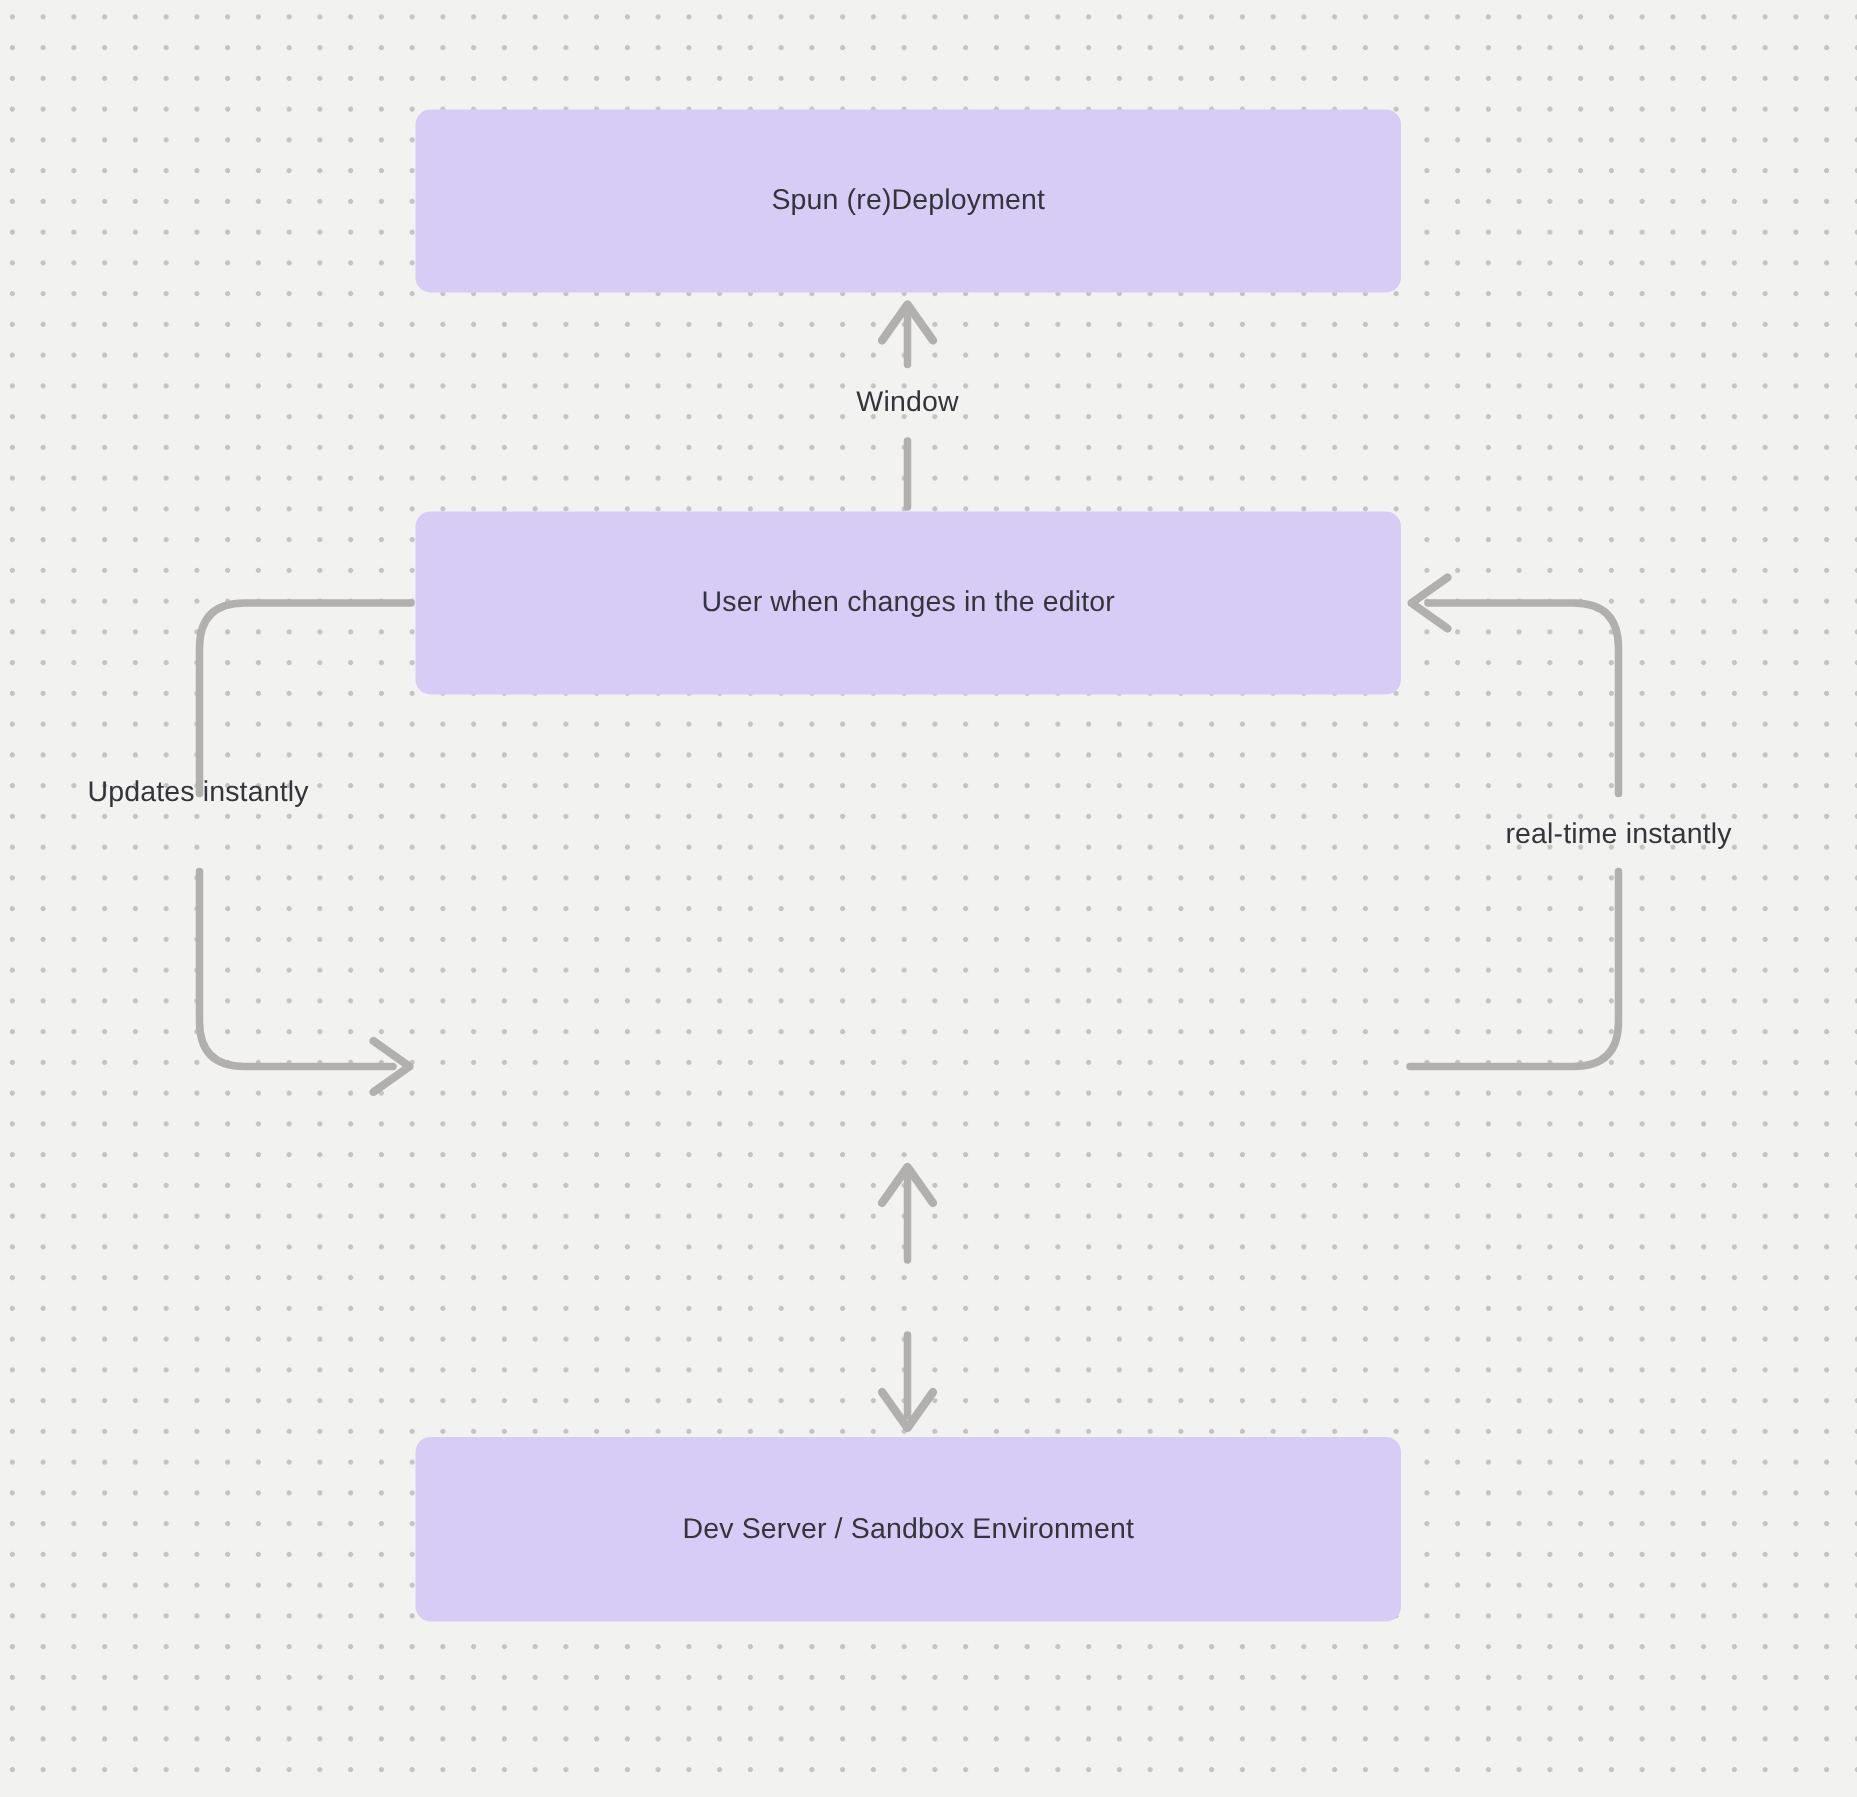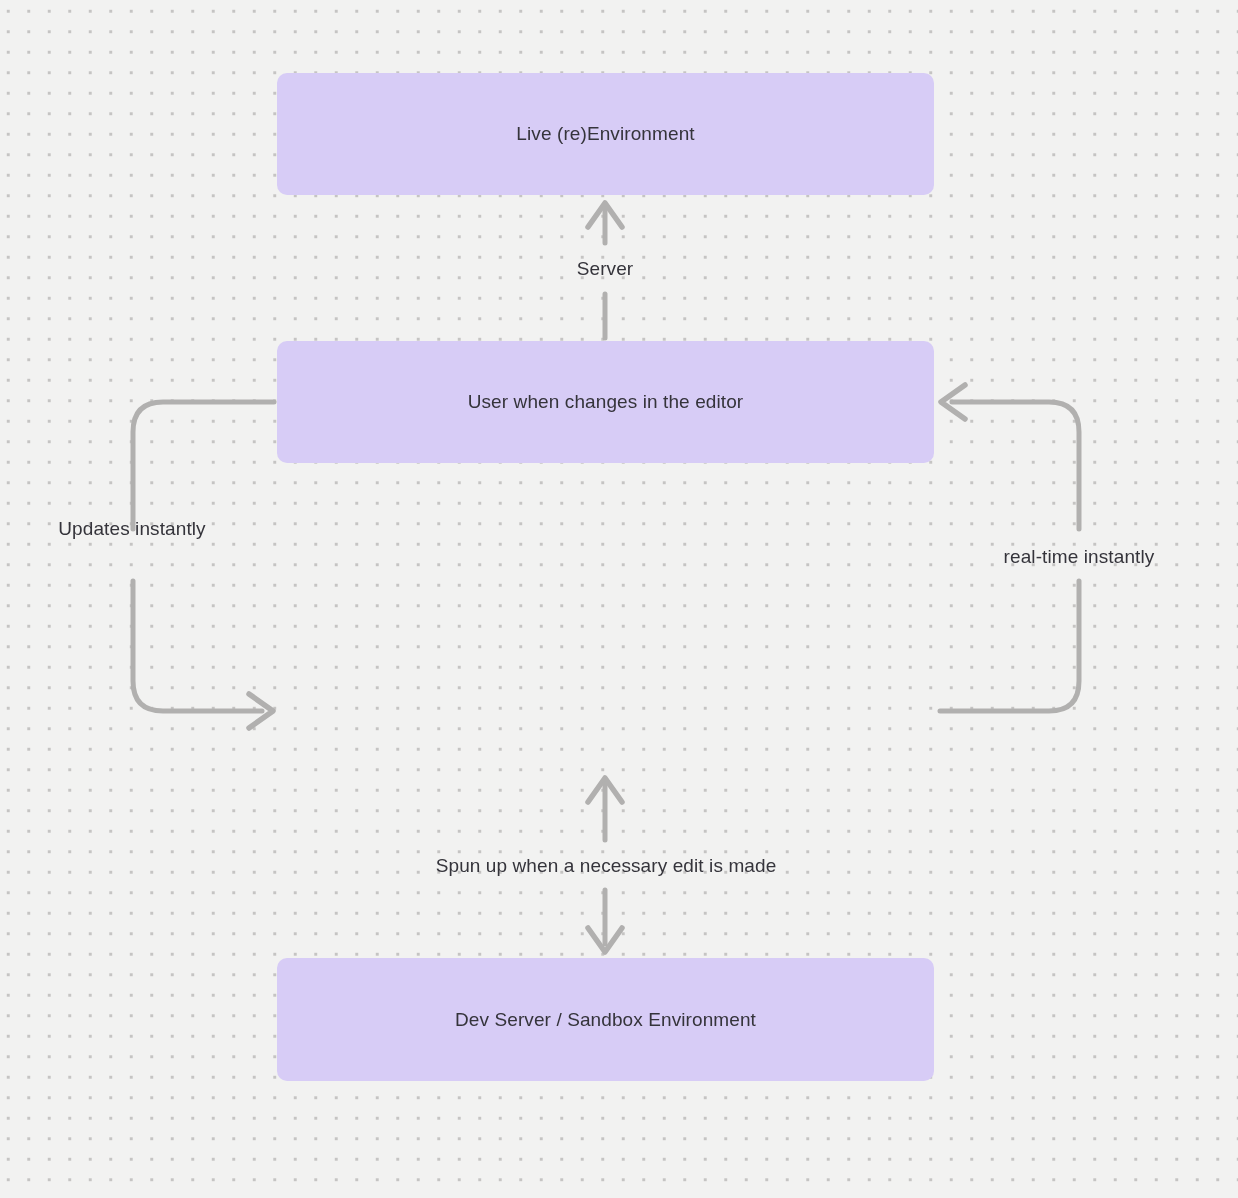--- a/index.html
+++ b/index.html
@@ -102,33 +102,32 @@
 
     <g>
       <polyline class="edge-head" points="588,802 605,778 622,802"></polyline>
       <line class="edge-path" x1="605" y1="784" x2="605" y2="840"></line>
       <line class="edge-path" x1="605" y1="890" x2="605" y2="944"></line>
       <polyline class="edge-head" points="588,928 605,952 622,928"></polyline>
     </g>
   </svg>
 
   <div class="node node-live">
-    <span class="node-label">Live (re)Environment</span>
+    <span class="node-label">Spun (re)Deployment</span>
   </div>
 
   <div class="node node-user">
     <span class="node-label">User when changes in the editor</span>
   </div>
 
 
   <div class="node node-dev">
     <span class="node-label">Dev Server / Sandbox Environment</span>
   </div>
 
-  <div class="edge-label label-publish">Server</div>
+  <div class="edge-label label-publish">Window</div>
 
   <div class="edge-label label-updates">Updates instantly</div>
 
   <div class="edge-label label-feedback">real-time instantly</div>
 
-  <div class="edge-label label-spunup">Spun up when a necessary edit is made</div>
 
 </div>
 
 </body></html>

